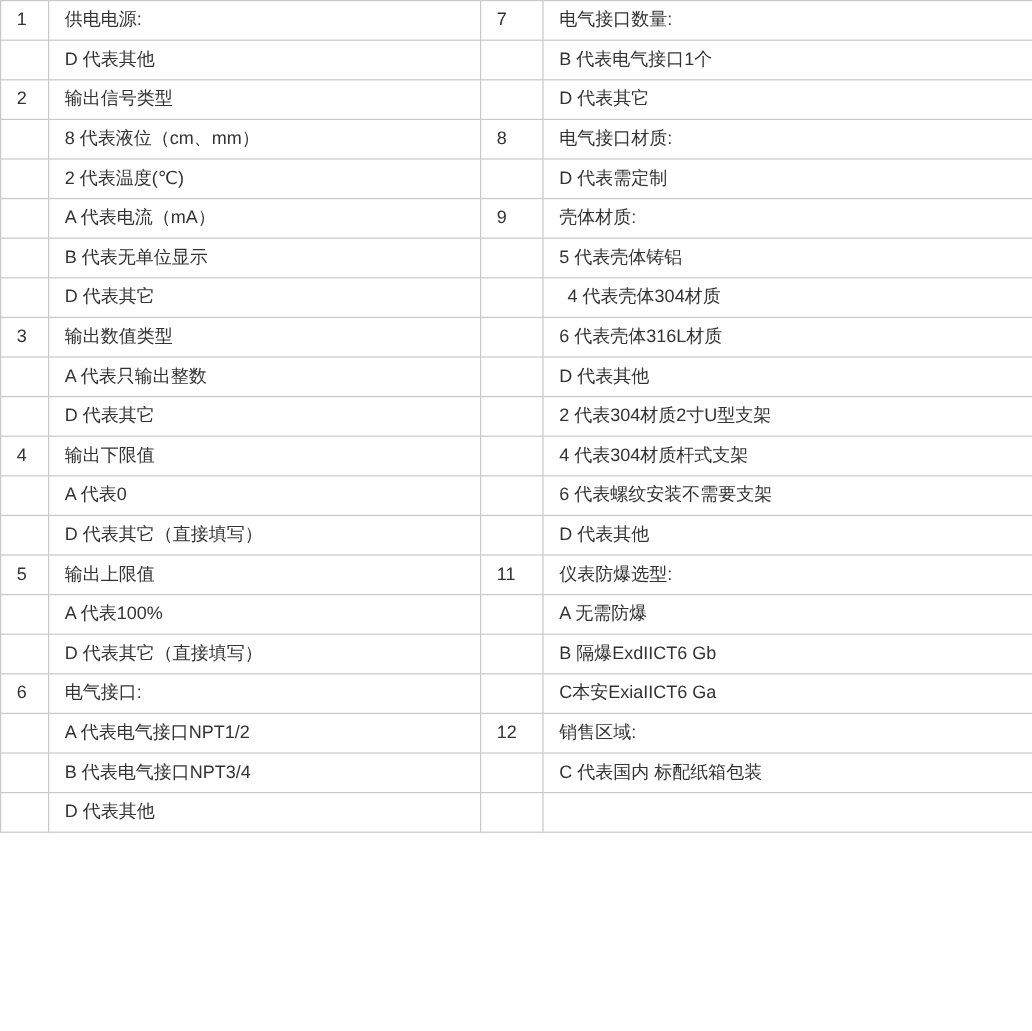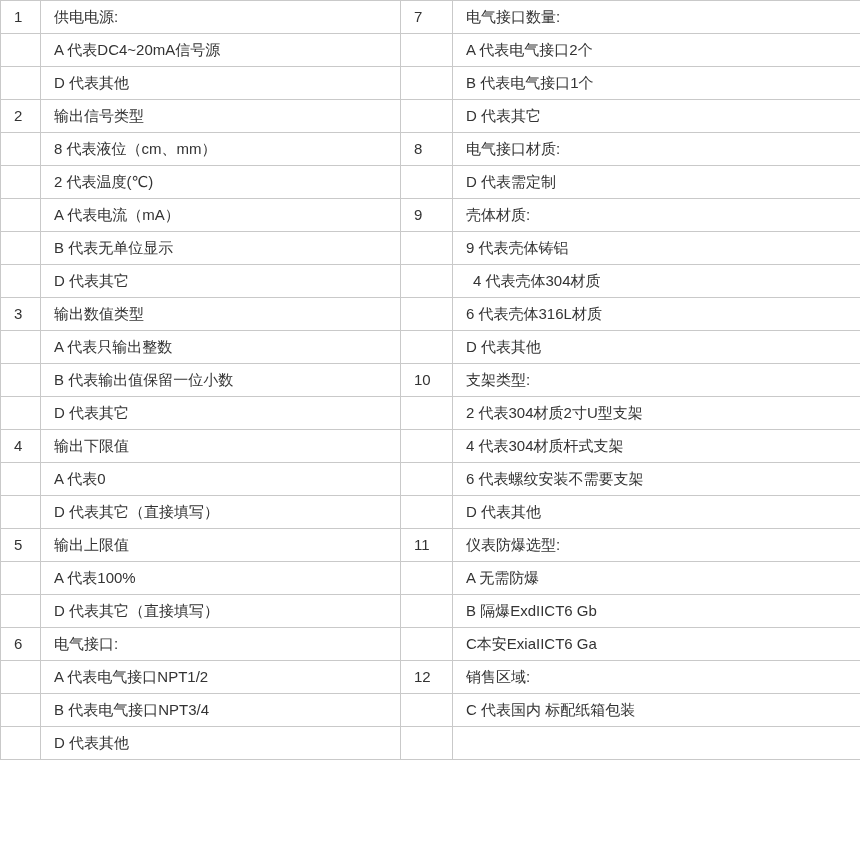--- a/index.html
+++ b/index.html
@@ -46,26 +46,20 @@
     </colgroup>
     <tbody id="spec-rows">
         <tr>
           <td class="num-cell-left" style="border-color: rgb(201, 201, 201);">1</td>
           <td class="text-cell-left" style="border-color: rgb(201, 201, 201);">供电电源:</td>
           <td class="num-cell-right" style="border-color: rgb(201, 201, 201);">7</td>
           <td class="text-cell-right" style="border-color: rgb(201, 201, 201);">电气接口数量:</td>
         </tr>
         <tr>
           <td class="num-cell-left" style="border-color: rgb(201, 201, 201);"></td>
-          <td class="text-cell-left" style="border-color: rgb(201, 201, 201);">A 代表DC4~20mA信号源</td>
-          <td class="num-cell-right" style="border-color: rgb(201, 201, 201);"></td>
-          <td class="text-cell-right" style="border-color: rgb(201, 201, 201);">A 代表电气接口2个</td>
-        </tr>
-        <tr>
-          <td class="num-cell-left" style="border-color: rgb(201, 201, 201);"></td>
           <td class="text-cell-left" style="border-color: rgb(201, 201, 201);">D 代表其他</td>
           <td class="num-cell-right" style="border-color: rgb(201, 201, 201);"></td>
           <td class="text-cell-right" style="border-color: rgb(201, 201, 201);">B 代表电气接口1个</td>
         </tr>
         <tr>
           <td class="num-cell-left" style="border-color: rgb(201, 201, 201);">2</td>
           <td class="text-cell-left" style="border-color: rgb(201, 201, 201);">输出信号类型</td>
           <td class="num-cell-right" style="border-color: rgb(201, 201, 201);"></td>
           <td class="text-cell-right" style="border-color: rgb(201, 201, 201);">D 代表其它</td>
         </tr>
@@ -84,45 +78,39 @@
         <tr>
           <td class="num-cell-left" style="border-color: rgb(201, 201, 201);"></td>
           <td class="text-cell-left" style="border-color: rgb(201, 201, 201);">A 代表电流（mA）</td>
           <td class="num-cell-right" style="border-color: rgb(201, 201, 201);">9</td>
           <td class="text-cell-right" style="border-color: rgb(201, 201, 201);">壳体材质:</td>
         </tr>
         <tr>
           <td class="num-cell-left" style="border-color: rgb(201, 201, 201);"></td>
           <td class="text-cell-left" style="border-color: rgb(201, 201, 201);">B 代表无单位显示</td>
           <td class="num-cell-right" style="border-color: rgb(201, 201, 201);"></td>
-          <td class="text-cell-right" style="border-color: rgb(201, 201, 201);">9 代表壳体铸铝</td>
+          <td class="text-cell-right" style="border-color: rgb(201, 201, 201);">5 代表壳体铸铝</td>
         </tr>
         <tr>
           <td class="num-cell-left" style="border-color: rgb(201, 201, 201);"></td>
           <td class="text-cell-left" style="border-color: rgb(201, 201, 201);">D 代表其它</td>
           <td class="num-cell-right" style="border-color: rgb(201, 201, 201);"></td>
           <td class="text-cell-right" style="border-color: rgb(201, 201, 201); padding-left: 20px;">4 代表壳体304材质</td>
         </tr>
         <tr>
           <td class="num-cell-left" style="border-color: rgb(201, 201, 201);">3</td>
           <td class="text-cell-left" style="border-color: rgb(201, 201, 201);">输出数值类型</td>
           <td class="num-cell-right" style="border-color: rgb(201, 201, 201);"></td>
           <td class="text-cell-right" style="border-color: rgb(201, 201, 201);">6 代表壳体316L材质</td>
         </tr>
         <tr>
           <td class="num-cell-left" style="border-color: rgb(201, 201, 201);"></td>
           <td class="text-cell-left" style="border-color: rgb(201, 201, 201);">A 代表只输出整数</td>
           <td class="num-cell-right" style="border-color: rgb(201, 201, 201);"></td>
           <td class="text-cell-right" style="border-color: rgb(201, 201, 201);">D 代表其他</td>
-        </tr>
-        <tr>
-          <td class="num-cell-left" style="border-color: rgb(201, 201, 201);"></td>
-          <td class="text-cell-left" style="border-color: rgb(201, 201, 201);">B 代表输出值保留一位小数</td>
-          <td class="num-cell-right" style="border-color: rgb(201, 201, 201);">10</td>
-          <td class="text-cell-right" style="border-color: rgb(201, 201, 201);">支架类型:</td>
         </tr>
         <tr>
           <td class="num-cell-left" style="border-color: rgb(201, 201, 201);"></td>
           <td class="text-cell-left" style="border-color: rgb(201, 201, 201);">D 代表其它</td>
           <td class="num-cell-right" style="border-color: rgb(201, 201, 201);"></td>
           <td class="text-cell-right" style="border-color: rgb(201, 201, 201);">2 代表304材质2寸U型支架</td>
         </tr>
         <tr>
           <td class="num-cell-left" style="border-color: rgb(201, 201, 201);">4</td>
           <td class="text-cell-left" style="border-color: rgb(201, 201, 201);">输出下限值</td>

